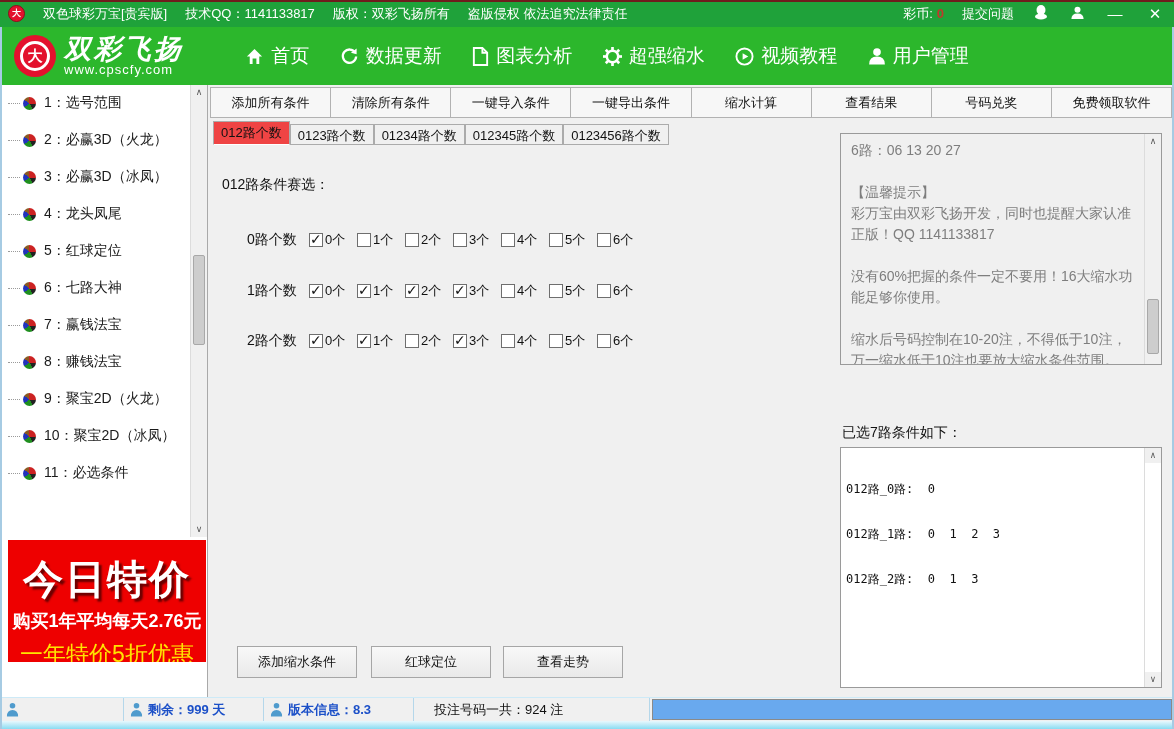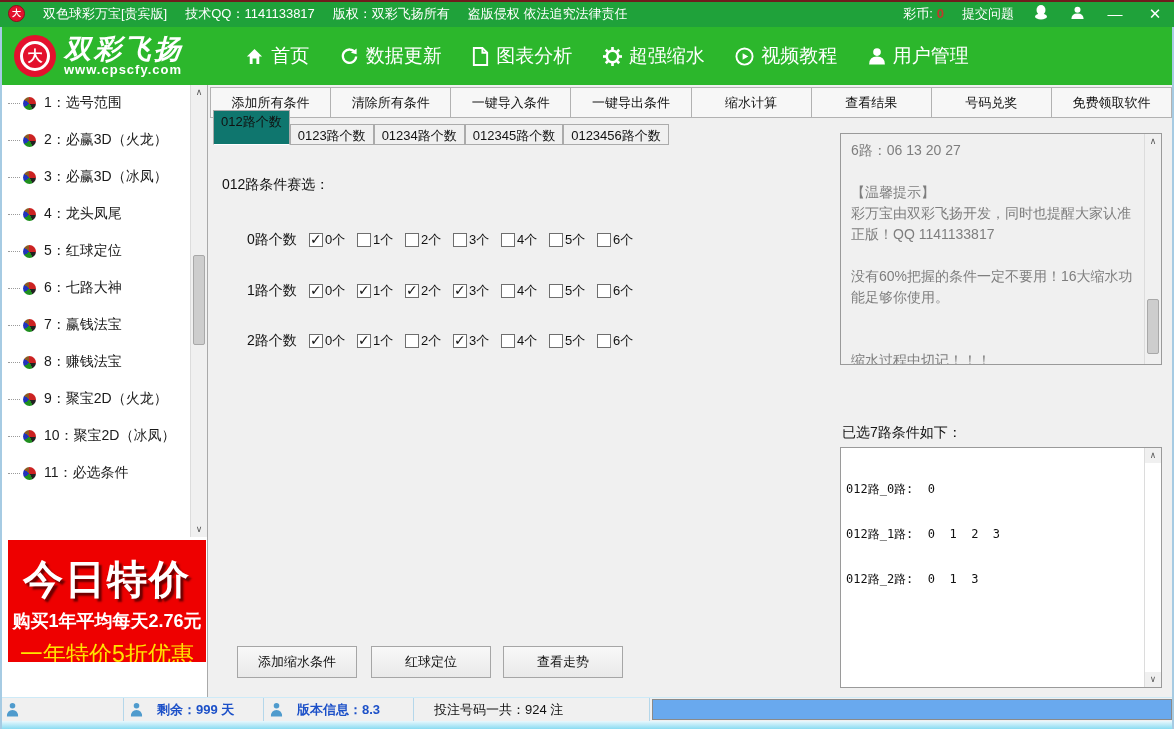--- a/index.html
+++ b/index.html
@@ -24,21 +24,21 @@
 
   
   .navbar { position:absolute; left:0; top:27px; width:100%; height:58px; background:#2cb72c;
     display:flex; align-items:center; color:#fff; z-index:40; }
   .brand { display:flex; align-items:center; gap:8px; padding:0 14px; min-width:230px; }
   .logo-circle { width:42px; height:42px; border-radius:50%; background:#e3112d;
     display:flex; align-items:center; justify-content:center; position:relative; }
   .logo-circle .inner { width:30px; height:30px; border-radius:50%; border:3px solid #fff;
     display:flex; align-items:center; justify-content:center; color:#fff; font-size:15px; font-weight:bold; }
   .brand-text .cn { font-size:27px; font-weight:bold; font-style:italic; letter-spacing:3px; line-height:26px; }
-  .brand-text .url { font-size:13px; font-weight:bold; letter-spacing:1px; }
+  .brand-text .url { font-size:13px; font-weight:normal; letter-spacing:1px; }
   .nav-items { display:flex; flex:1; justify-content:space-around; padding-right:190px; }
   .nav-item { display:flex; align-items:center; gap:7px; font-size:19px; cursor:pointer; }
   .nav-item svg { display:block; }
 
   
   .sidebar { position:absolute; left:2px; top:85px; width:206px; bottom:32px; background:#fff;
     border-right:1px solid #a9a9a9; }
   .side-list { position:absolute; left:0; top:4px; right:17px; }
   .side-item { display:flex; align-items:center; height:28px; margin:0 0 9px 6px; font-size:14px;
     color:#1a1a1a; cursor:pointer; white-space:nowrap; }
@@ -64,21 +64,21 @@
   .toolbar { position:absolute; left:210px; top:87px; right:2px; height:31px; display:flex;
     border:1px solid #b2b2b2; background:#f7f7f7; }
   .tool-btn { flex:1; border-right:1px solid #b2b2b2; display:flex; align-items:center; justify-content:center;
     font-size:13px; color:#111; background:#f7f7f7; cursor:pointer; }
   .tool-btn:last-child { border-right:none; }
 
   
   .tabs { position:absolute; left:213px; top:122px; display:flex; align-items:flex-end; height:23px; }
   .tab { border:1px solid #ababab; background:#f0f0f0; font-size:13px; padding:2px 7px 3px;
     margin-right:0px; height:21px; cursor:pointer; color:#111; }
-  .tab.active { background:#0f766e; height:35px; border-bottom:1px solid #fff; }
+  .tab.active { background:#ef4444; height:24px; border-bottom:1px solid #fff; }
 
   
   .filter-title { position:absolute; left:222px; top:176px; font-size:14px; color:#111; }
   .cb-row { position:absolute; left:247px; display:flex; align-items:center; height:18px; }
   .cb-row .row-label { width:62px; font-size:14px; color:#111; }
   .cb { display:flex; align-items:center; width:48px; cursor:pointer; }
   .box { width:14px; height:14px; background:#fff; border:1px solid #6e6e6e; position:relative; flex:none; }
   .box.checked::after { content:"✓"; position:absolute; left:0px; top:-3px; font-size:14px; font-weight:bold; color:#111; }
   .cb-label { font-size:13px; margin-left:2px; color:#111; }
 
@@ -94,21 +94,21 @@
     font-size:12px; line-height:15px; color:#111; padding:4px 22px 4px 5px; white-space:pre; overflow:hidden; }
   .sel-scroll { height:239px; right:0; top:0; background:#fff; }
 
   
   .action-btn { position:absolute; top:646px; width:120px; height:32px; background:linear-gradient(#f8f8f8,#e9e9e9);
     border:1px solid #a6a6a6; font-size:13px; color:#111; display:flex; align-items:center; justify-content:center; cursor:pointer; }
 
   
   .statusbar { position:absolute; left:0; bottom:8px; width:100%; height:24px; background:#f0f0f0;
     border-top:1px solid #cdeaf7; display:flex; align-items:stretch; font-size:13px; z-index:55; }
-  .sb-cell { display:flex; align-items:center; gap:14px; padding:0 6px; border-right:1px solid #b5d7ea; }
+  .sb-cell { display:flex; align-items:center; gap:5px; padding:0 6px; border-right:1px solid #b5d7ea; }
   .sb-cell.blue { color:#1c50c8; font-weight:bold; }
   .sb-cell.plain { color:#111; }
   .sb-progress { flex:1; margin:1px 2px; border:1px solid #8a8a8a; background:#fff; }
   .sb-progress .fill { height:100%; background:#69a9ee; }
   .bottom-strip { position:absolute; left:0; bottom:0; width:100%; height:8px;
     background:linear-gradient(#e9f8fd,#8adcf2); z-index:55; }
   .person-blue { display:block; }
 </style>
 </head>
 <body>
@@ -408,20 +408,21 @@
   </div>
 
   <div class="hint">
     <div class="hint-line">6路：06 13 20 27</div>
     <div class="hint-line"></div>
     <div class="hint-line">【温馨提示】</div>
     <div class="hint-line">彩万宝由双彩飞扬开发，同时也提醒大家认准正版！QQ 1141133817</div>
     <div class="hint-line"></div>
     <div class="hint-line">没有60%把握的条件一定不要用！16大缩水功能足够你使用。</div>
     <div class="hint-line"></div>
+    <div class="hint-line">缩水后号码控制在10-20注，不得低于10注，万一缩水低于10注也要放大缩水条件范围。</div>
     <div class="hint-line"></div>
     <div class="hint-line">缩水过程中切记！！！</div>
     <div class="vscroll hint-scroll">
       <div class="arr up">∧</div>
       <div class="thumb" style="bottom:40px; height:55px;"></div>
       <div class="arr dn">∨</div>
     </div>
   </div>
 
   <div class="sel-title">已选7路条件如下：</div>

